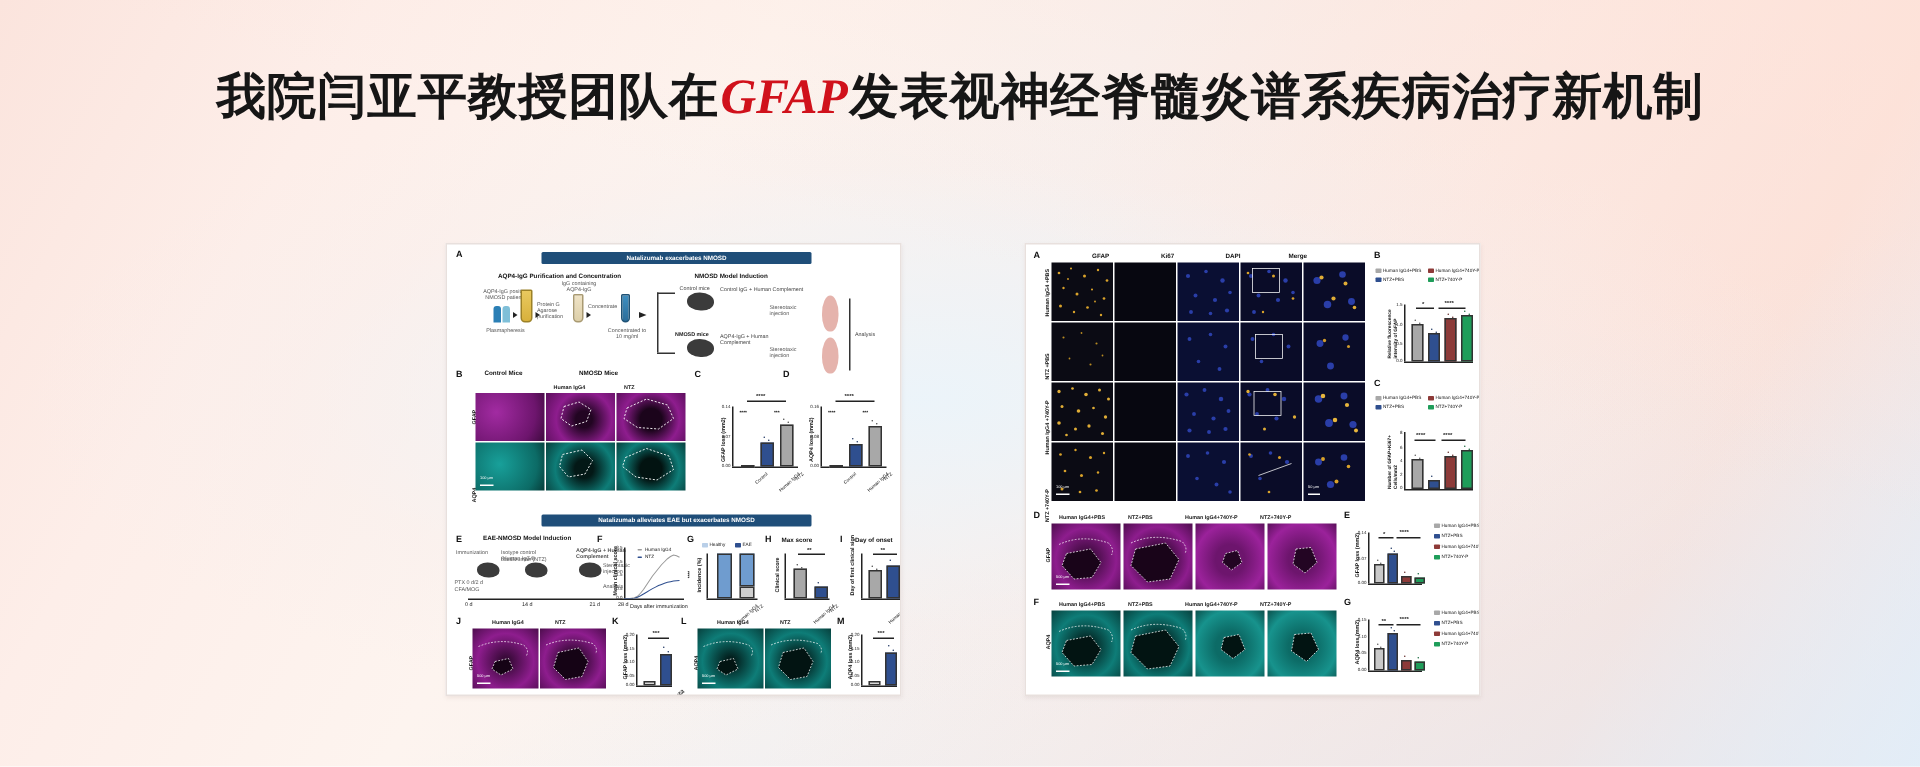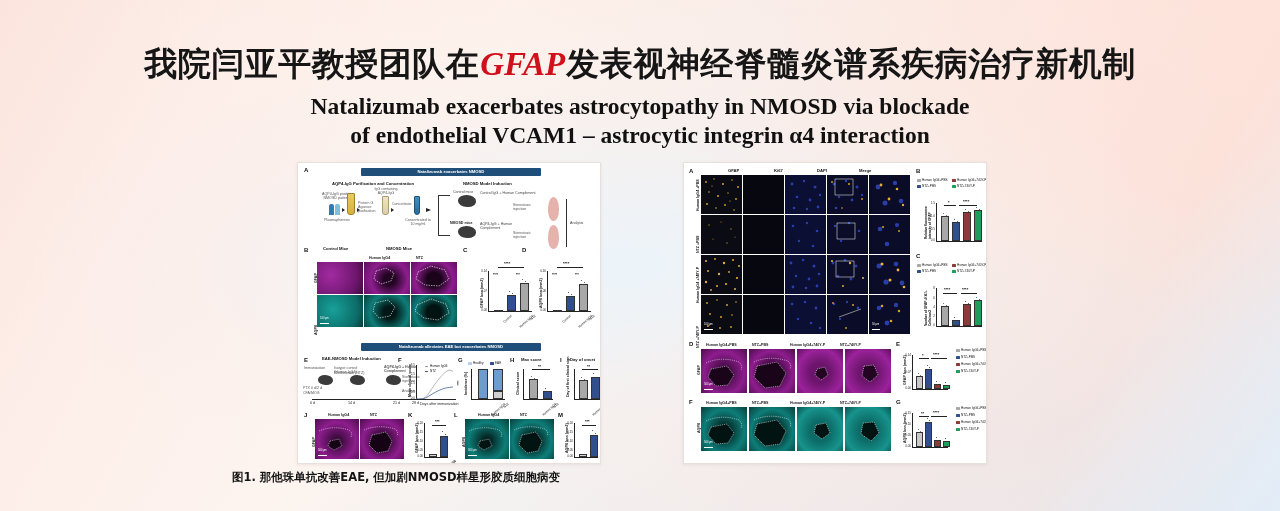--- a/index.html
+++ b/index.html
@@ -102,24 +102,20 @@
 </style>
 </head>
 <body>
 
 <div class="wrap">
   <div class="bgveil"></div>
 
   <div class="title-cn">
     <span>我院闫亚平教授团队在</span><span class="pnas">GFAP</span><span>发表视神经脊髓炎谱系疾病治疗新机制</span>
   </div>
-  <div class="title-en">
-    <div>Natalizumab exacerbates astrocytopathy in NMOSD via blockade</div>
-    <div>of endothelial VCAM1 – astrocytic integrin α4 interaction</div>
-  </div>
 
   <div class="figcard" id="fig1">
 
     <div class="banner" style="left:63px; top:5px; width:180px;">Natalizumab exacerbates NMOSD</div>
 
     <div class="pl" style="left:6px; top:4px;">A</div>
     <div class="txb" style="left:34px; top:19px;">AQP4-IgG Purification and Concentration</div>
     <div class="txb" style="left:165px; top:19px;">NMOSD Model Induction</div>
 
     <div style="position:absolute;left:31px;top:41px;width:5px;height:11px;background:#2b7fb5;border-radius:2px 2px 0 0;"></div>
@@ -852,14 +848,13 @@
     <div class="lgsw" style="left:272px;top:244px;background:#a8a8a8;"></div>
     <div class="lgtx" style="left:277px;top:243px;">Human IgG4+PBS</div>
     <div class="lgsw" style="left:272px;top:251px;background:#2f4f8f;"></div>
     <div class="lgtx" style="left:277px;top:250px;">NTZ+PBS</div>
     <div class="lgsw" style="left:272px;top:258px;background:#8d3a38;"></div>
     <div class="lgtx" style="left:277px;top:257px;">Human IgG4+740Y-P</div>
     <div class="lgsw" style="left:272px;top:265px;background:#1f9d5a;"></div>
     <div class="lgtx" style="left:277px;top:264px;">NTZ+740Y-P</div>
   </div>
 
-  <div class="caption" id="cap1">图1. 那他珠单抗改善EAE, 但加剧NMOSD样星形胶质细胞病变</div>
 </div>
 
 </body></html>

